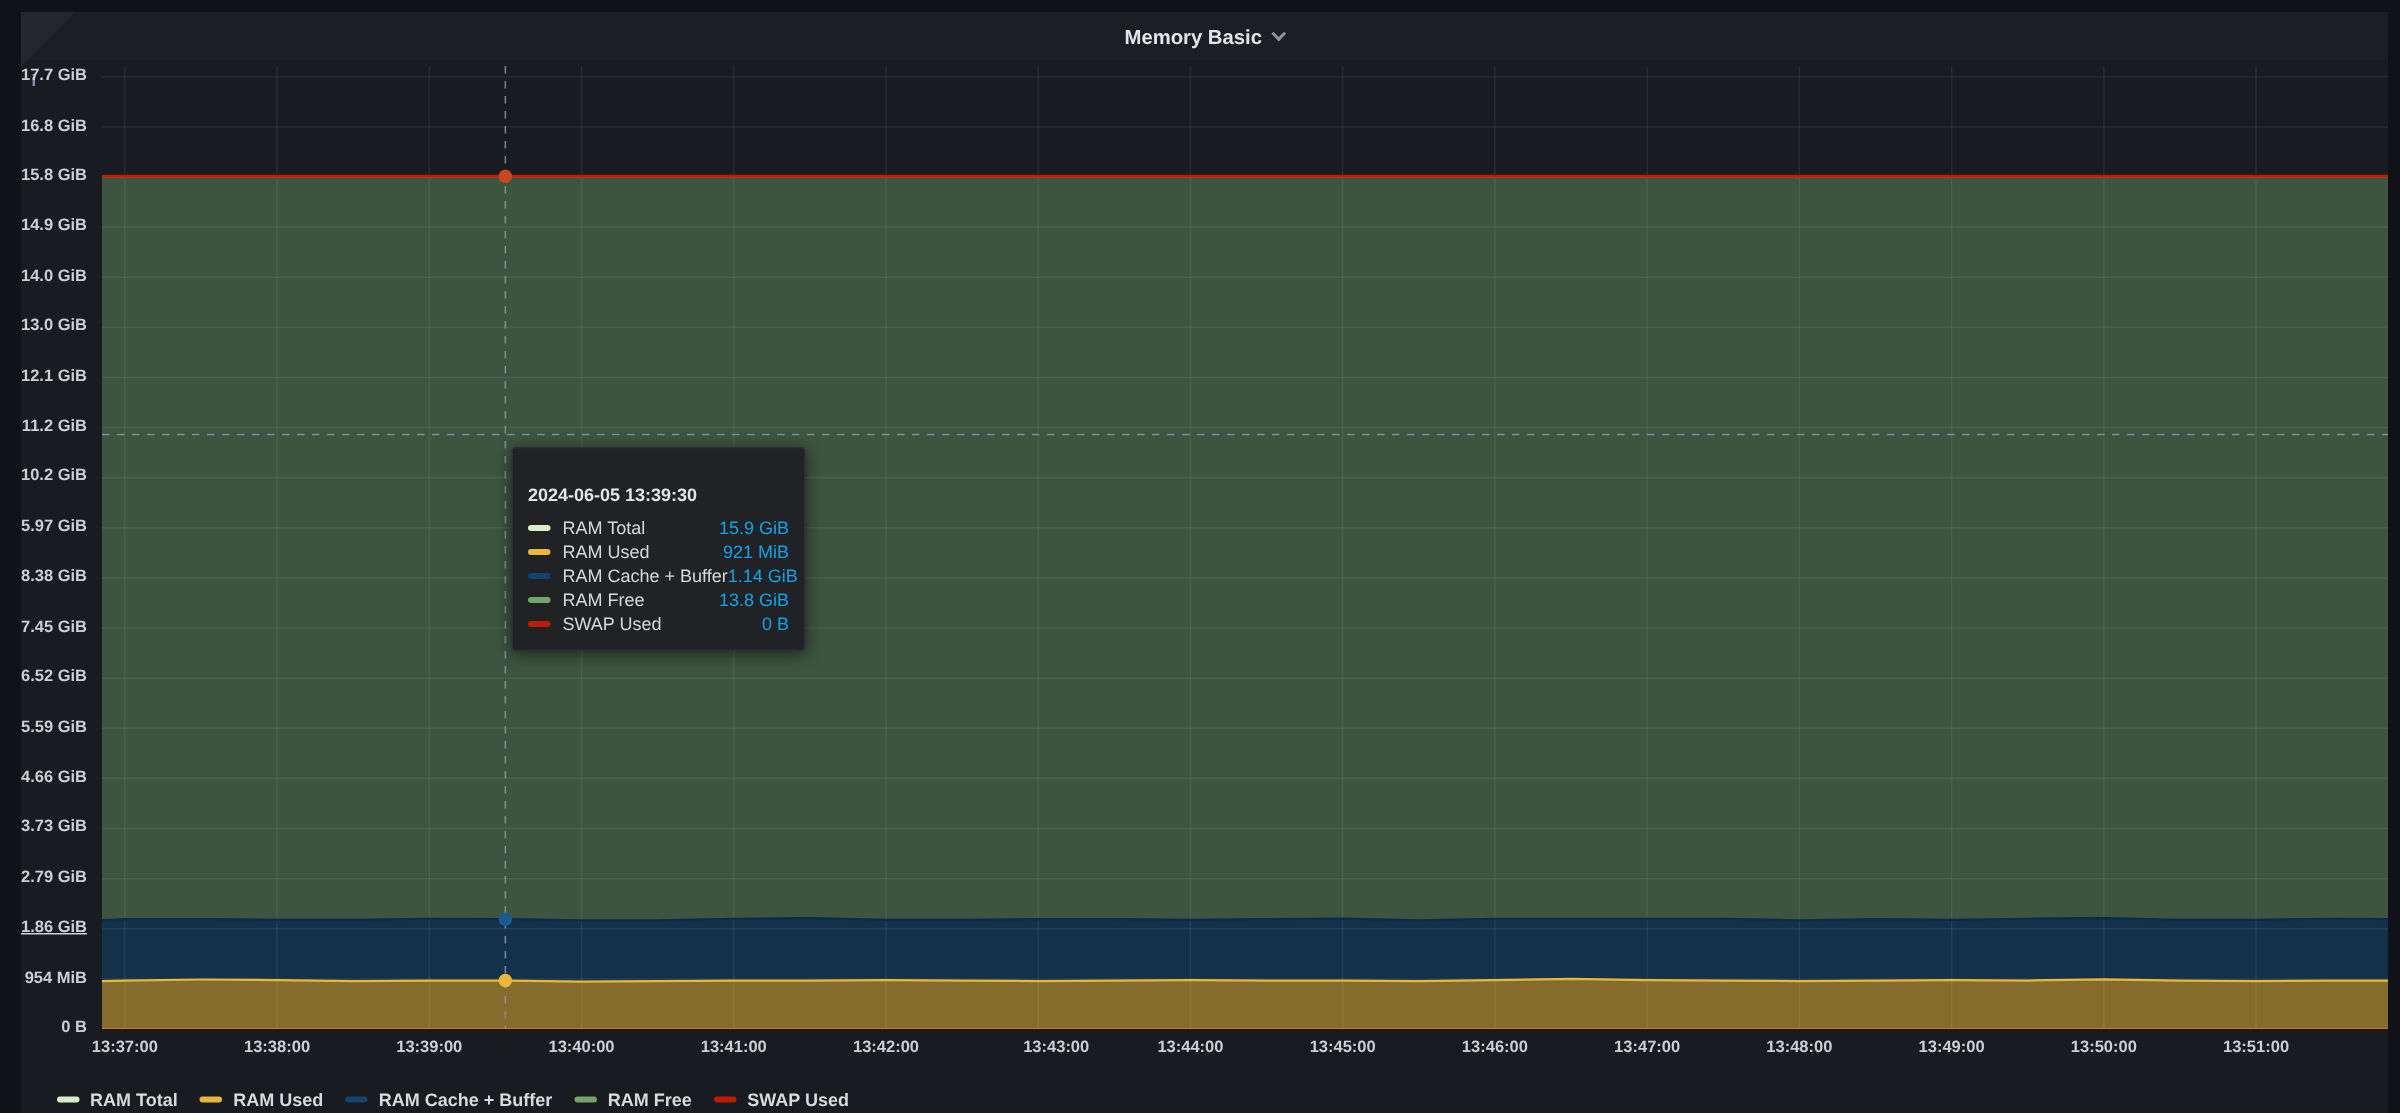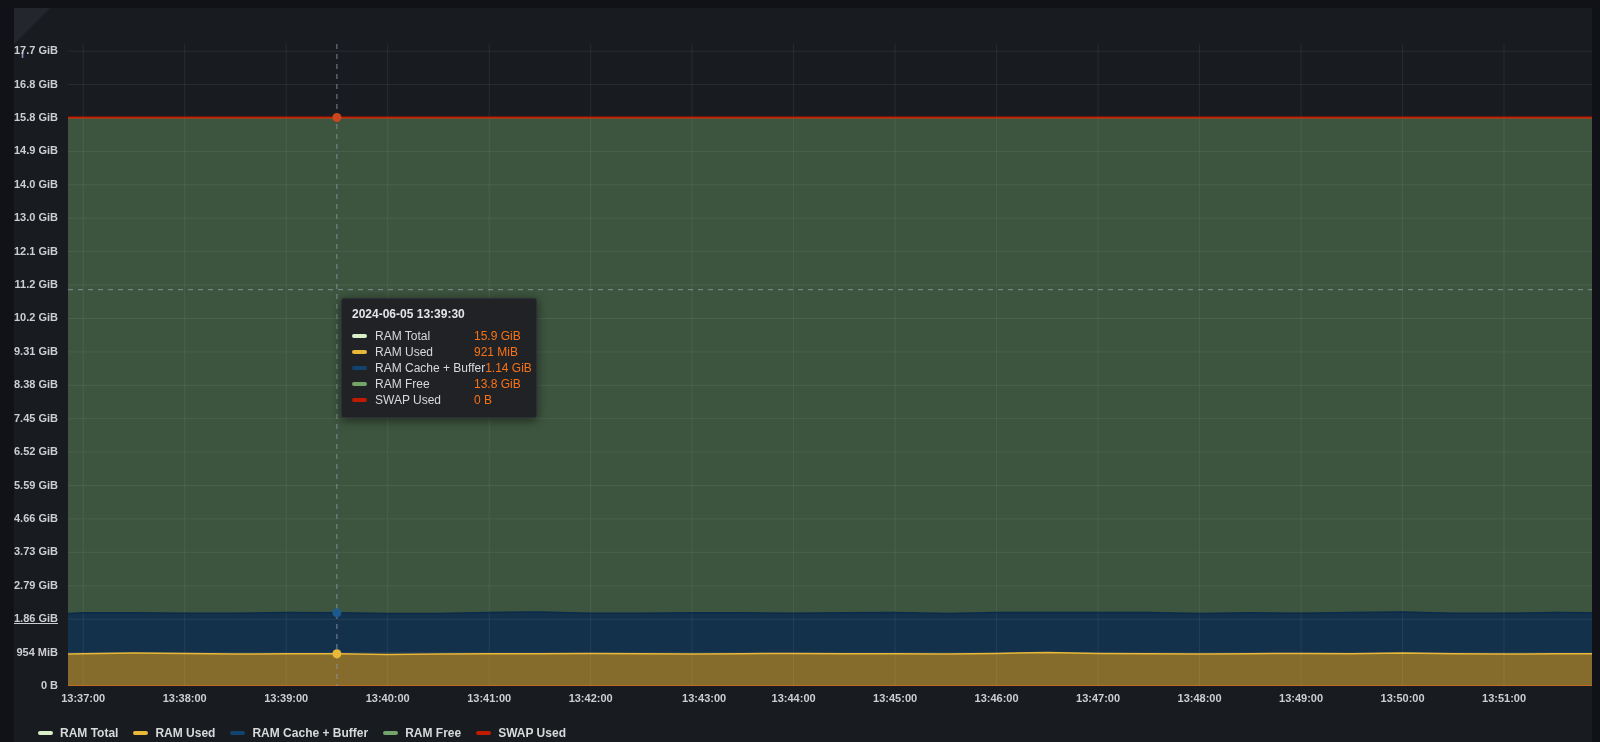--- a/index.html
+++ b/index.html
@@ -56,30 +56,36 @@
   }
   .legend-item { display:flex; align-items:center; gap:7px; cursor:pointer; }
   .legend-swatch, .tt-swatch { width:15px; height:4px; border-radius:2px; flex:0 0 auto; }
   .legend-label { font-size:12px; font-weight:700; color:#d8d9da; }
   .tooltip {
     position:absolute; left:341px; top:298px; width:196px;
     background:#202226; border:1px solid #2c2f36; border-radius:3px;
     box-shadow:0 2px 10px rgba(0,0,0,0.55);
     padding:8px 10px 9px 10px; font-size:12px; z-index:5;
   }
-  .tt-header { font-weight:700; color:#e3e4e8; margin-bottom:7px; }
+  .tt-header { font-weight:700; color:#e3e4e8; margin-bottom:7px;margin-top:16px; }
   .tt-row { display:flex; align-items:center; height:16px; }
   .tt-swatch { margin-right:8px; }
   .tt-label { flex:1; color:#d8d9da; white-space:nowrap; }
-  .tt-value { width:52px; text-align:left; color:#f97316; white-space:nowrap; }
+  .tt-value { width:52px; text-align:right; color:#0ea5e9; white-space:nowrap; }
 </style>
 </head>
 <body>
 
 <div class="panel">
+  <div class="panel-header">
+    <div class="panel-title">
+      <span>Memory Basic</span>
+      <span class="chevron"></span>
+    </div>
+  </div>
 
   <div class="info-corner">
     <i class="info-glyph">i</i>
   </div>
 
   <svg id="plot-svg" width="1524" height="642" viewBox="0 0 1524 642">
       <line x1="0" x2="1524" y1="642" y2="642" stroke="#BF1B00" stroke-width="1.5"></line>
       <polygon points="0.0,610.1 15.2,609.7 66.0,609.0 116.7,609.4 167.5,610.1 218.2,609.7 268.9,609.7 319.7,610.4 370.4,610.1 421.2,609.7 471.9,609.7 522.7,609.4 573.4,609.7 624.1,610.1 674.9,609.7 725.6,609.4 776.4,609.7 827.1,609.7 877.9,610.1 928.6,609.4 979.4,608.6 1030.1,609.4 1080.8,609.7 1131.6,610.1 1182.3,609.7 1233.1,609.4 1283.8,609.7 1334.6,609.0 1385.3,609.7 1436.0,610.1 1486.8,609.7 1524.0,609.7 1524.0,642.0 1486.8,642.0 1436.0,642.0 1385.3,642.0 1334.6,642.0 1283.8,642.0 1233.1,642.0 1182.3,642.0 1131.6,642.0 1080.8,642.0 1030.1,642.0 979.4,642.0 928.6,642.0 877.9,642.0 827.1,642.0 776.4,642.0 725.6,642.0 674.9,642.0 624.1,642.0 573.4,642.0 522.7,642.0 471.9,642.0 421.2,642.0 370.4,642.0 319.7,642.0 268.9,642.0 218.2,642.0 167.5,642.0 116.7,642.0 66.0,642.0 15.2,642.0 0.0,642.0" fill="#EAB839" fill-opacity="0.52"></polygon>
       <polygon points="0.0,569.6 15.2,568.8 66.0,568.8 116.7,569.2 167.5,569.2 218.2,568.5 268.9,568.8 319.7,569.6 370.4,569.6 421.2,568.5 471.9,568.1 522.7,569.2 573.4,569.2 624.1,568.8 674.9,568.8 725.6,569.2 776.4,568.8 827.1,568.5 877.9,569.6 928.6,568.5 979.4,568.5 1030.1,568.5 1080.8,568.5 1131.6,569.6 1182.3,568.8 1233.1,569.2 1283.8,568.5 1334.6,568.1 1385.3,569.2 1436.0,569.2 1486.8,568.5 1524.0,568.8 1524.0,609.7 1486.8,609.7 1436.0,610.1 1385.3,609.7 1334.6,609.0 1283.8,609.7 1233.1,609.4 1182.3,609.7 1131.6,610.1 1080.8,609.7 1030.1,609.4 979.4,608.6 928.6,609.4 877.9,610.1 827.1,609.7 776.4,609.7 725.6,609.4 674.9,609.7 624.1,610.1 573.4,609.7 522.7,609.4 471.9,609.7 421.2,609.7 370.4,610.1 319.7,610.4 268.9,609.7 218.2,609.7 167.5,610.1 116.7,609.4 66.0,609.0 15.2,609.7 0.0,610.1" fill="#12436F" fill-opacity="0.55"></polygon>
       <polygon points="0.0,73.9 15.2,73.9 66.0,73.9 116.7,73.9 167.5,73.9 218.2,73.9 268.9,73.9 319.7,73.9 370.4,73.9 421.2,73.9 471.9,73.9 522.7,73.9 573.4,73.9 624.1,73.9 674.9,73.9 725.6,73.9 776.4,73.9 827.1,73.9 877.9,73.9 928.6,73.9 979.4,73.9 1030.1,73.9 1080.8,73.9 1131.6,73.9 1182.3,73.9 1233.1,73.9 1283.8,73.9 1334.6,73.9 1385.3,73.9 1436.0,73.9 1486.8,73.9 1524.0,73.9 1524.0,568.8 1486.8,568.5 1436.0,569.2 1385.3,569.2 1334.6,568.1 1283.8,568.5 1233.1,569.2 1182.3,568.8 1131.6,569.6 1080.8,568.5 1030.1,568.5 979.4,568.5 928.6,568.5 877.9,569.6 827.1,568.5 776.4,568.8 725.6,569.2 674.9,568.8 624.1,568.8 573.4,569.2 522.7,569.2 471.9,568.1 421.2,568.5 370.4,569.6 319.7,569.6 268.9,568.8 218.2,568.5 167.5,569.2 116.7,569.2 66.0,568.8 15.2,568.8 0.0,569.6" fill="#73A56A" fill-opacity="0.42"></polygon>
@@ -131,21 +137,21 @@
   <div id="y-labels">
       <div class="y-tick" style="top: 36.1588px;">17.7 GiB</div>
       <div class="y-tick" style="top: 69.5715px;">16.8 GiB</div>
       <div class="y-tick" style="top: 102.984px;">15.8 GiB</div>
       <div class="y-tick" style="top: 136.397px;">14.9 GiB</div>
       <div class="y-tick" style="top: 169.81px;">14.0 GiB</div>
       <div class="y-tick" style="top: 203.222px;">13.0 GiB</div>
       <div class="y-tick" style="top: 236.635px;">12.1 GiB</div>
       <div class="y-tick" style="top: 270.048px;">11.2 GiB</div>
       <div class="y-tick" style="top: 303.46px;">10.2 GiB</div>
-      <div class="y-tick" style="top: 336.873px;">9.31 GiB</div>
+      <div class="y-tick" style="top: 336.873px;">5.97 GiB</div>
       <div class="y-tick" style="top: 370.286px; text-align: right;">8.38 GiB</div>
       <div class="y-tick" style="top: 403.698px;">7.45 GiB</div>
       <div class="y-tick" style="top: 437.111px;">6.52 GiB</div>
       <div class="y-tick" style="top: 470.524px;">5.59 GiB</div>
       <div class="y-tick" style="top: 503.937px;">4.66 GiB</div>
       <div class="y-tick" style="top: 537.349px;">3.73 GiB</div>
       <div class="y-tick" style="top: 570.762px;">2.79 GiB</div>
       <div class="y-tick" style="top: 604.175px; text-decoration: underline;">1.86 GiB</div>
       <div class="y-tick" style="top: 637.587px;">954 MiB</div>
       <div class="y-tick" style="top: 671px;">0 B</div>

